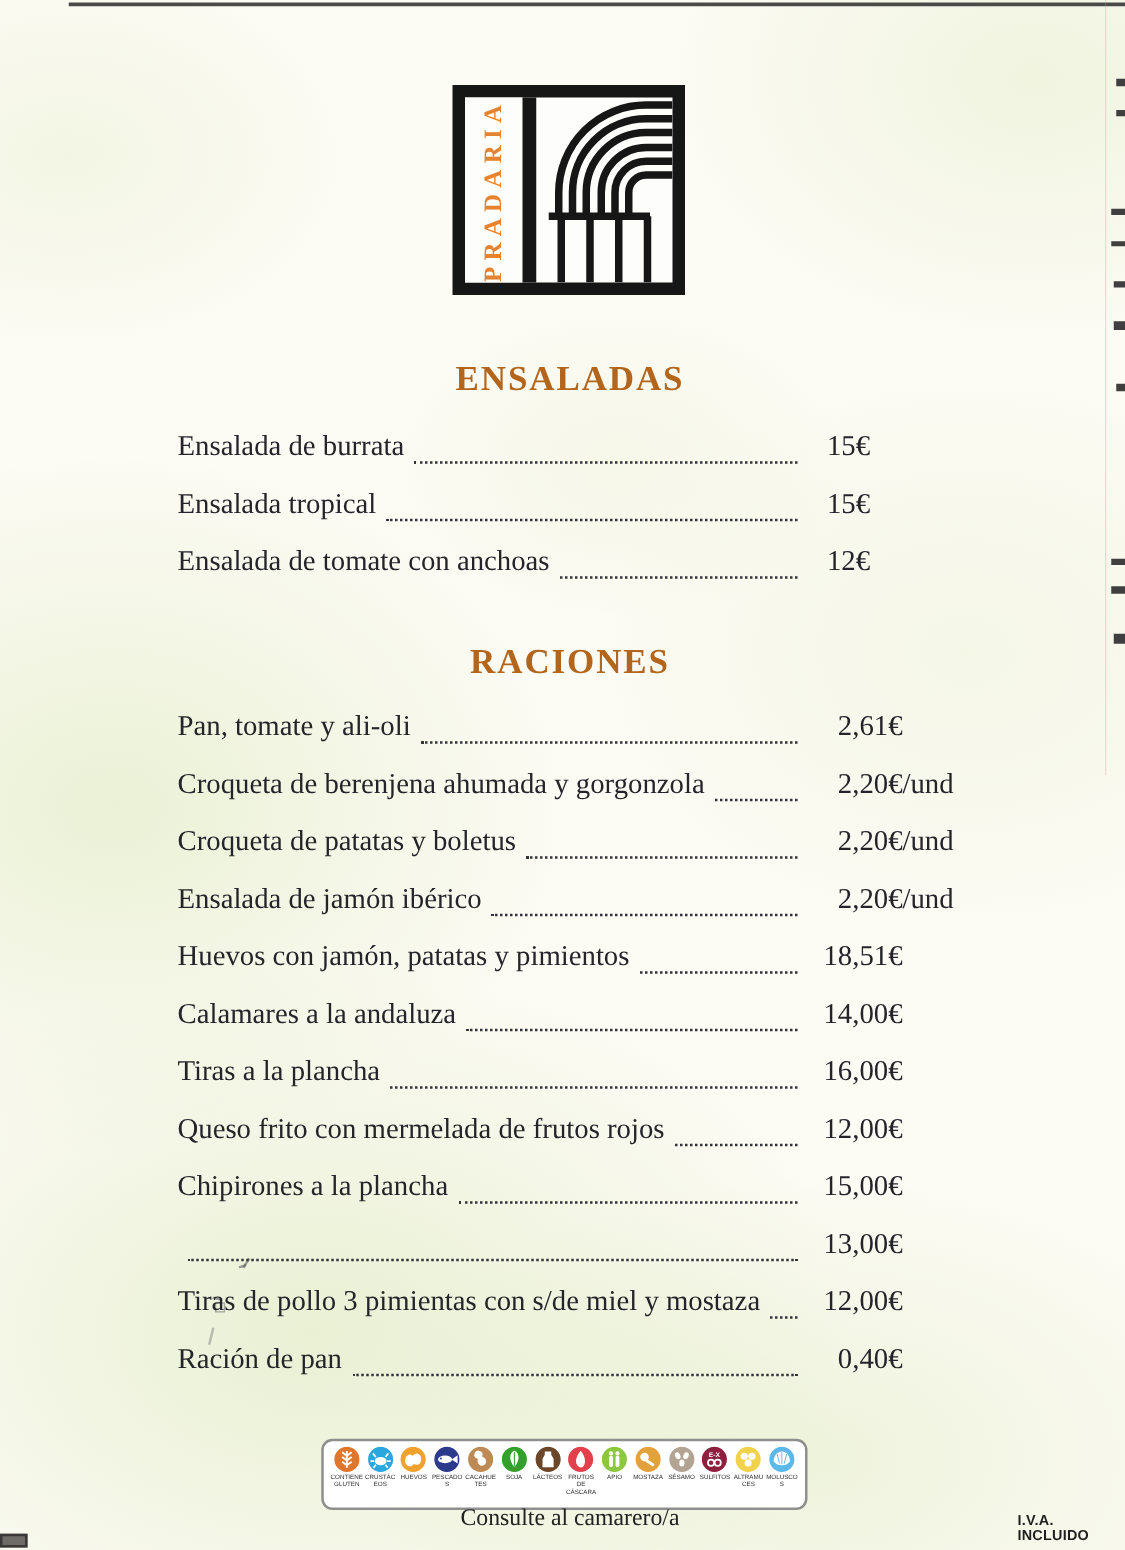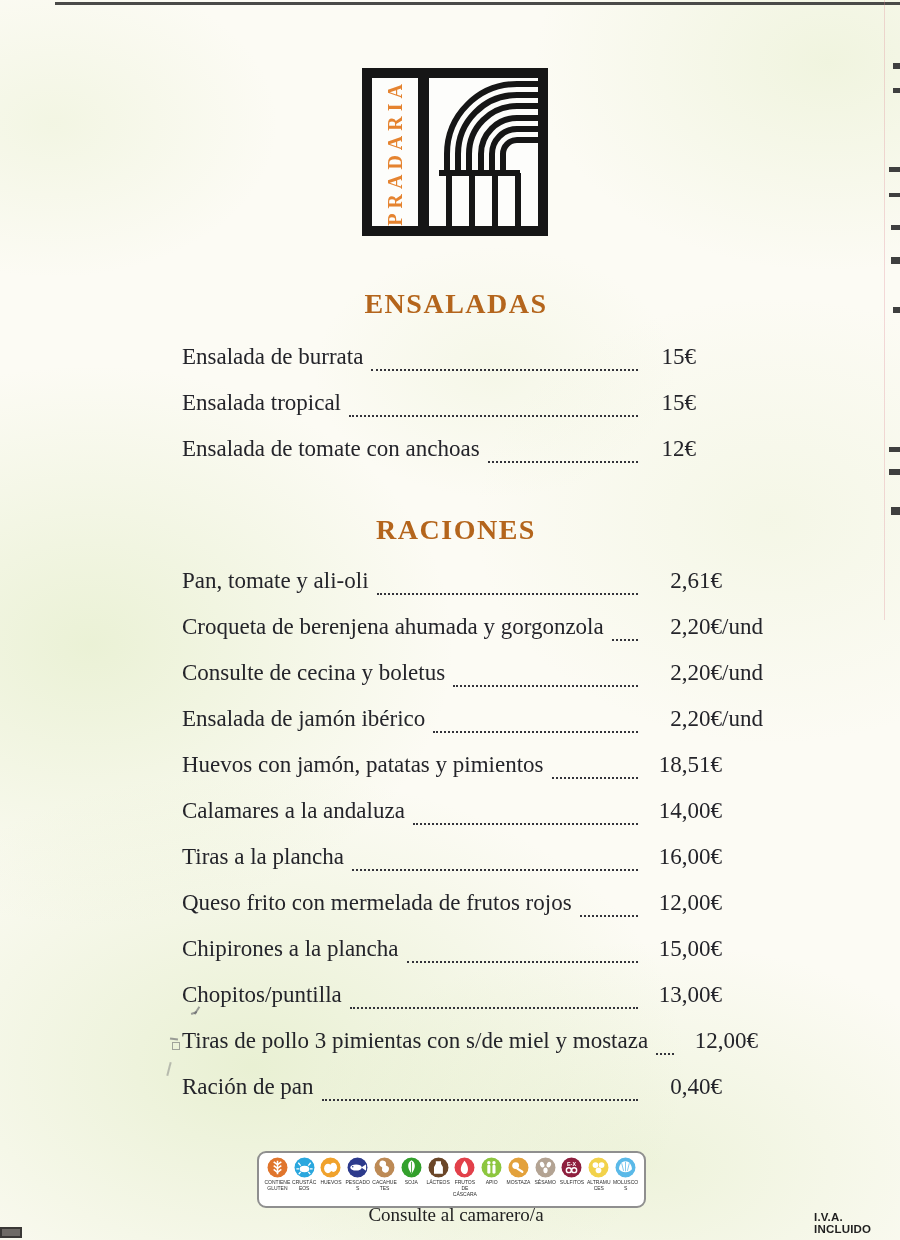--- a/index.html
+++ b/index.html
@@ -28,21 +28,21 @@
   .logo-arches svg{display:block;width:100%;height:100%;}
   
   .section-heading{position:absolute;left:142px;width:628px;text-align:center;
     font-size:28px;font-weight:bold;color:#b4651c;letter-spacing:1.5px;}
   #heading-ensaladas{top:288px;}
   #heading-raciones{top:514px;}
   .menu-rows{position:absolute;left:142px;width:628px;}
   #rows-ensaladas{top:334px;}
   #rows-raciones{top:558px;}
   .row{display:flex;align-items:baseline;height:46px;line-height:46px;font-size:23px;white-space:nowrap;}
-  .row .name{flex:none;margin-left:40px;}
+  .row .name{flex:none;}
   .row .leader{flex:1;min-width:18px;align-self:flex-end;
     border-bottom:2.5px dotted #33333a;margin:0 10px 9px 8px;}
   .row .price{flex:none;width:122px;display:flex;}
   .row .amount{flex:none;width:74px;text-align:right;}
   .menu-rows.ens .amount{width:48px;}
   .row .unit{flex:none;}
   
   .allergen-box{position:absolute;left:257px;top:1151px;width:389px;height:57px;
     box-sizing:border-box;background:#fff;border:2px solid #8f8f8f;border-radius:9px;
     display:flex;justify-content:space-between;align-items:flex-start;padding:4px 5px 2px;}
@@ -152,21 +152,21 @@
       </div>
       <div class="row">
         <span class="name">Croqueta de berenjena ahumada y gorgonzola</span>
         <span class="leader"></span>
         <span class="price">
           <span class="amount">2,20€</span>
           <span class="unit">/und</span>
         </span>
       </div>
       <div class="row">
-        <span class="name">Consulte de cecina y boletus</span>
+        <span class="name">Croqueta de patatas y boletus</span>
         <span class="leader"></span>
         <span class="price">
           <span class="amount">2,20€</span>
           <span class="unit">/und</span>
         </span>
       </div>
       <div class="row">
         <span class="name">Ensalada de jamón ibérico</span>
         <span class="leader"></span>
         <span class="price">
@@ -208,21 +208,20 @@
       </div>
       <div class="row">
         <span class="name">Chipirones a la plancha</span>
         <span class="leader"></span>
         <span class="price">
           <span class="amount">15,00€</span>
           <span class="unit"></span>
         </span>
       </div>
       <div class="row">
-        <span class="name">Chopitos/puntilla</span>
         <span class="leader"></span>
         <span class="price">
           <span class="amount">13,00€</span>
           <span class="unit"></span>
         </span>
       </div>
       <div class="row">
         <span class="name">Tiras de pollo 3 pimientas con s/de miel y mostaza</span>
         <span class="leader"></span>
         <span class="price">

